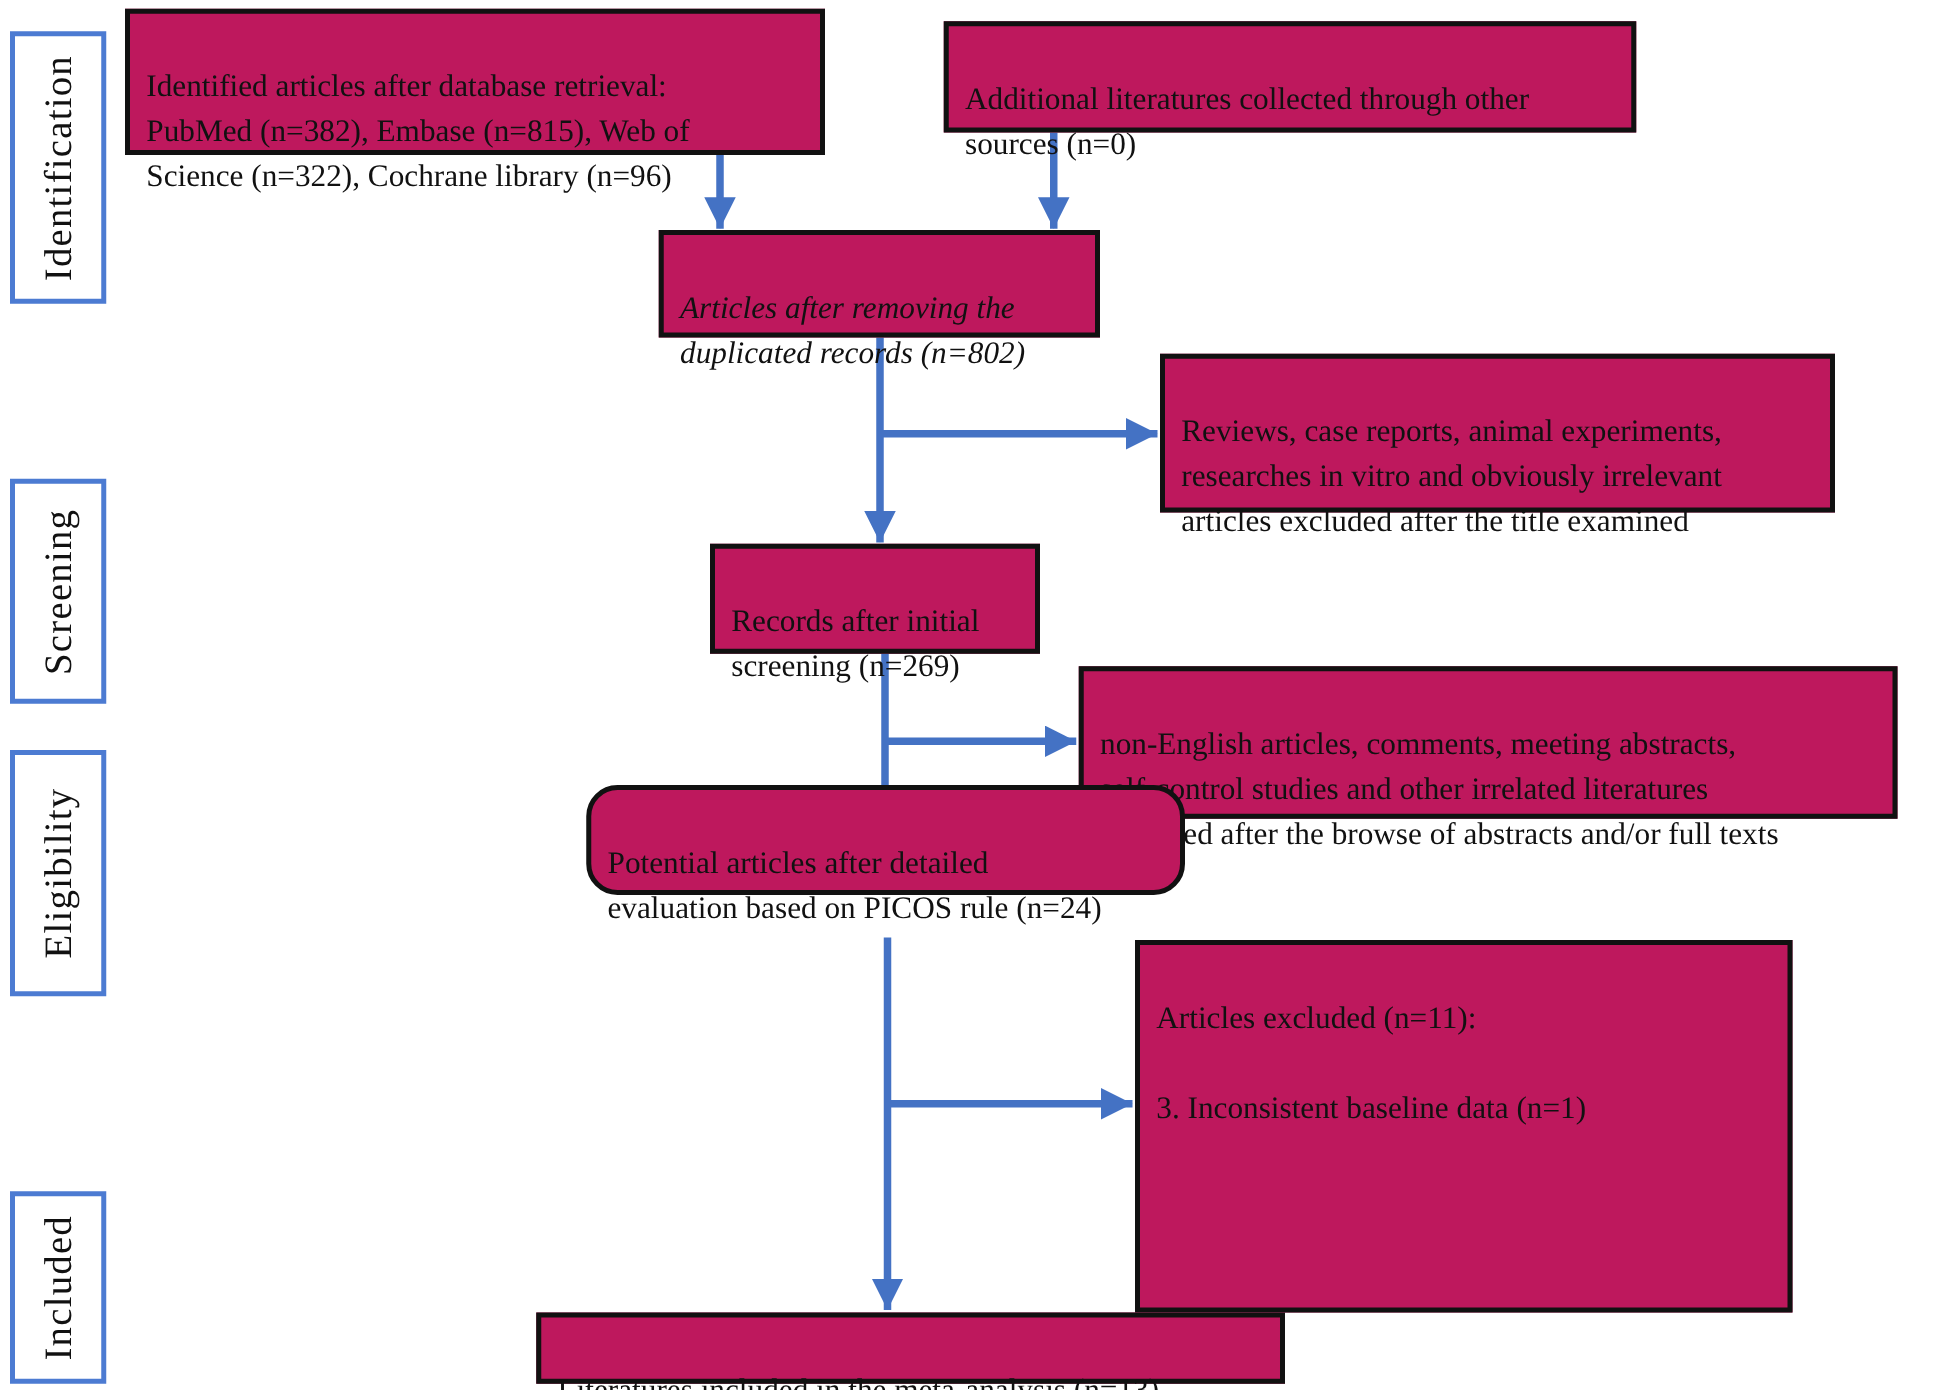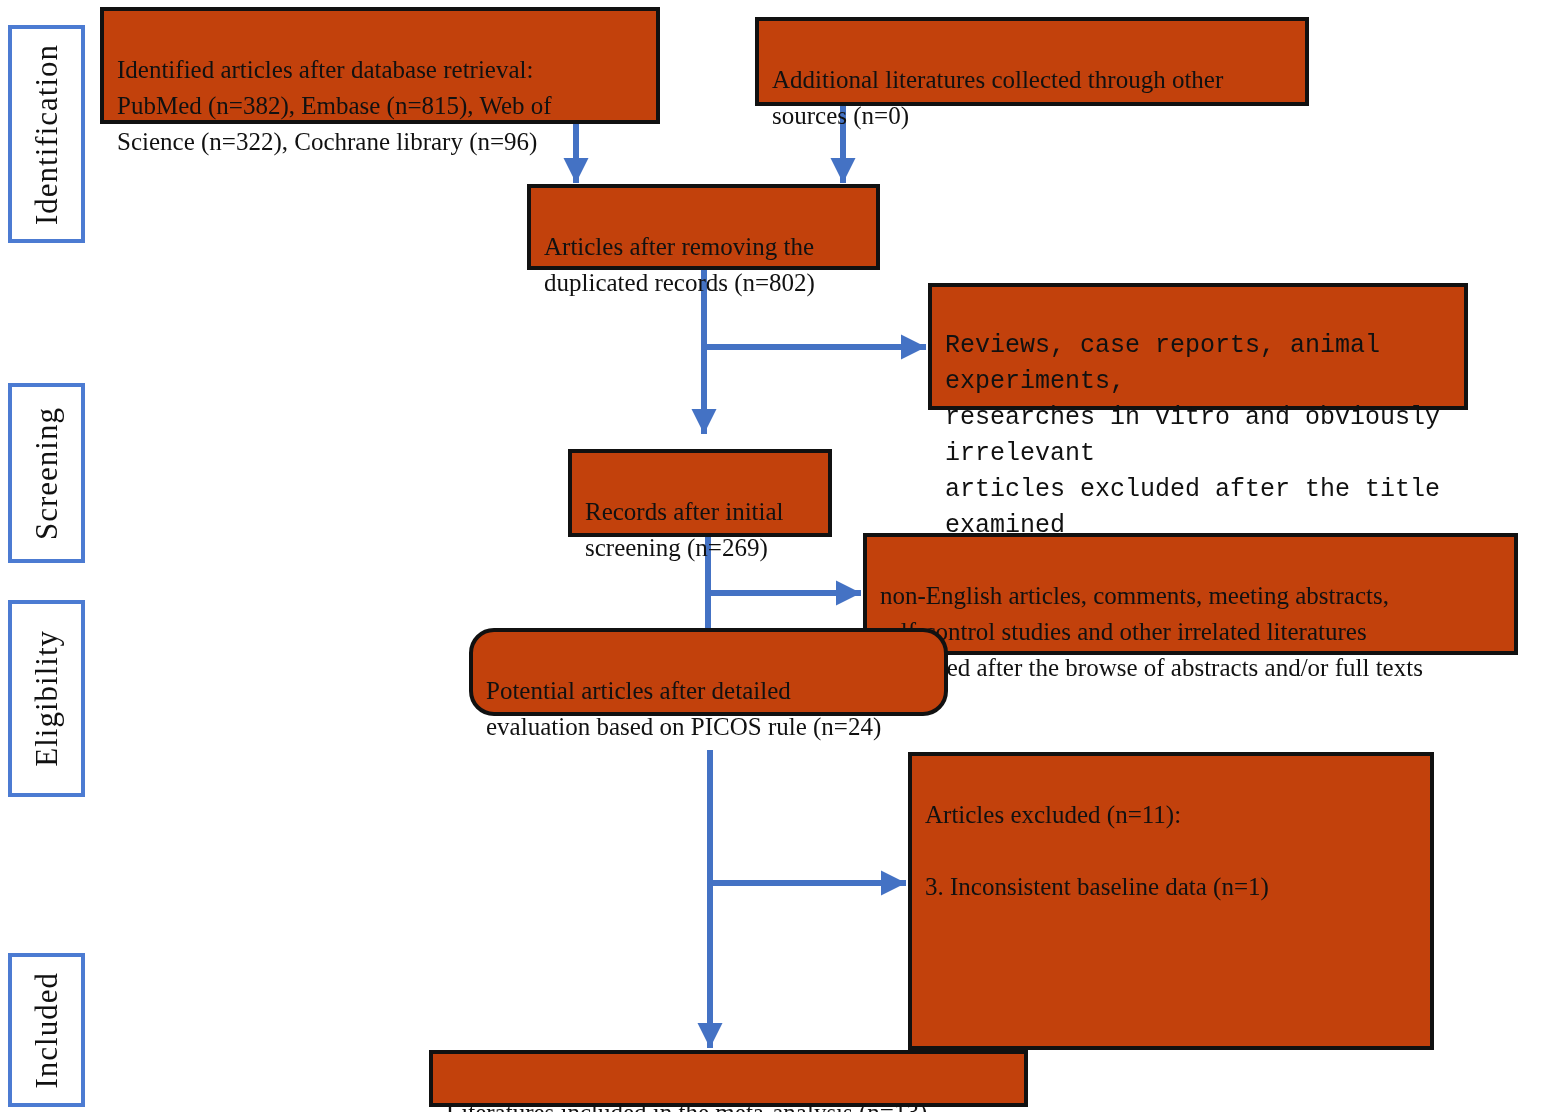--- a/index.html
+++ b/index.html
@@ -14,21 +14,21 @@
   .arrows {
     position:absolute; left:0; top:0;
     width:1549px; height:1112px;
     pointer-events:none;
   }
   .arrows line { stroke:var(--arrow,#4472C4); stroke-width:6; }
   .arrows marker path { fill:var(--arrow,#4472C4); }
   .fbox {
     position:absolute; box-sizing:border-box;
     border:4px solid var(--boxborder,#111111);
-    background:#c2410c;
+    background:#be185d;
     padding:5px 13px;
     font-size:25px; line-height:36px;
     white-space:pre-line;
   }
   .btext { white-space:pre-line; }
   .stage {
     position:absolute; box-sizing:border-box;
     border:4px solid var(--stage,#4C7BD2);
     background:#ffffff;
     display:flex; align-items:center; justify-content:center;
@@ -95,32 +95,32 @@
     <div class="btext">Identified articles after database retrieval:
 PubMed (n=382), Embase (n=815), Web of
 Science (n=322), Cochrane library (n=96)</div>
   </div>
 
   <div class="fbox" style="left:755px; top:17px; width:554px; height:89px;">
     <div class="btext">Additional literatures collected through other
 sources (n=0)</div>
   </div>
 
-  <div class="fbox" style="left:527px; top:184px; width:353px; height:86px;">
+  <div class="fbox" style="left:527px; top:184px; width:353px; height:86px;font-style:italic;">
     <div class="btext">Articles after removing the
 duplicated records (n=802)</div>
   </div>
 
-  <div class="fbox" style="left:928px; top:283px; width:540px; height:127px;font-family:Liberation Mono, monospace;">
+  <div class="fbox" style="left:928px; top:283px; width:540px; height:127px;">
     <div class="btext">Reviews, case reports, animal experiments,
 researches in vitro and obviously irrelevant
 articles excluded after the title examined</div>
   </div>
 
-  <div class="fbox" style="left:568px; top:449px; width:264px; height:88px;">
+  <div class="fbox" style="left:568px; top:435px; width:264px; height:88px;">
     <div class="btext">Records after initial
 screening (n=269)</div>
   </div>
 
   <div class="fbox" style="left:863px; top:533px; width:655px; height:122px;">
     <div class="btext">non-English articles, comments, meeting abstracts,
 self-control studies and other irrelated literatures
 excluded after the browse of abstracts and/or full texts</div>
   </div>
 

